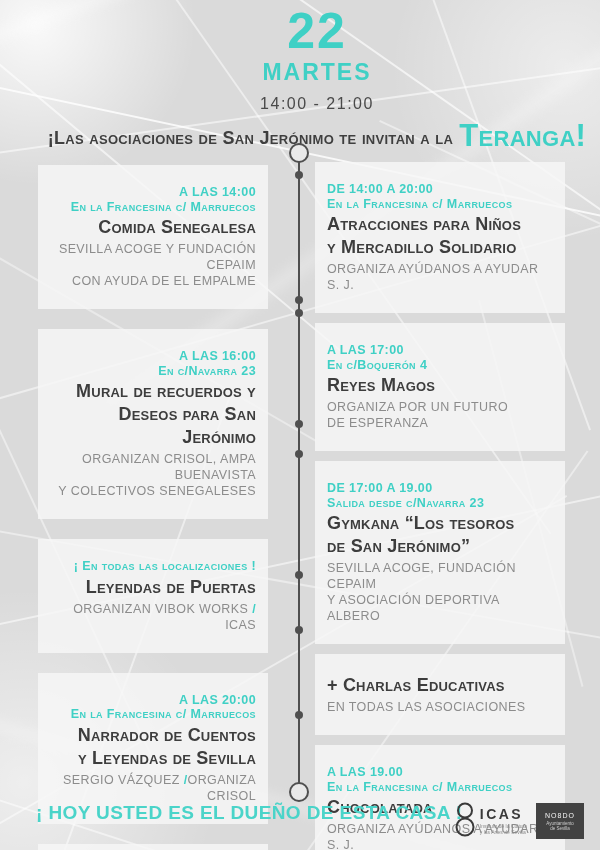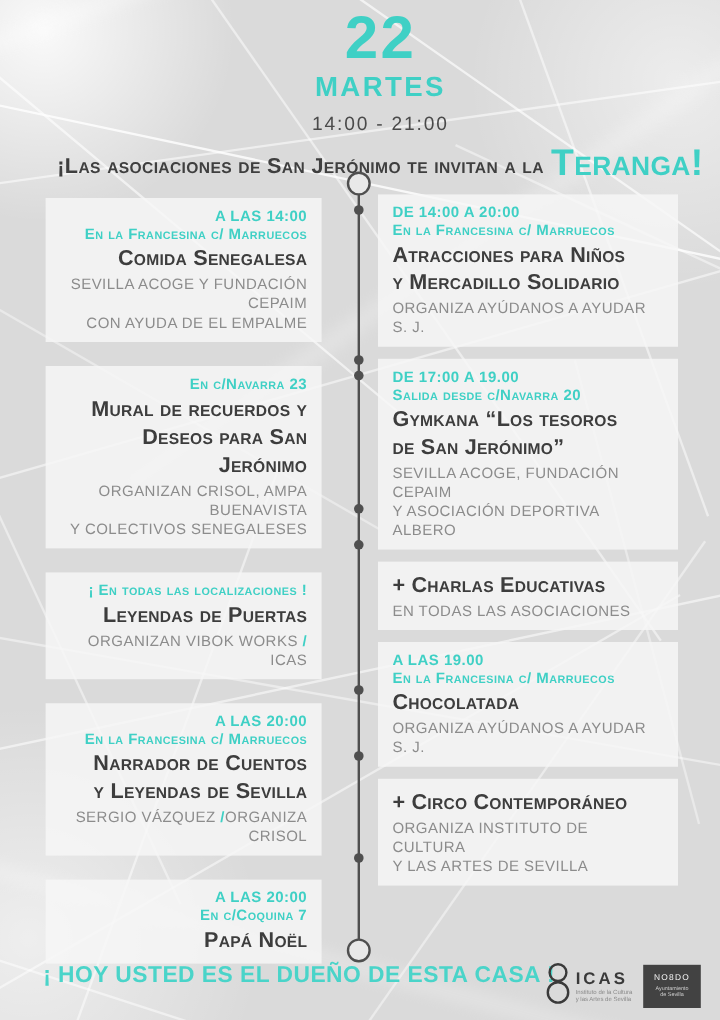--- a/index.html
+++ b/index.html
@@ -30,21 +30,21 @@
   
   .tl-line { position:absolute; left:298px; top:153px; width:2px; height:639px; background:#4f4f4f; z-index:2; }
   .tl-circle { position:absolute; left:289px; width:16px; height:16px; border:2px solid #4f4f4f;
                border-radius:50%; background:#e9e9e9; z-index:3; }
   .dot { position:absolute; left:295px; width:8px; height:8px; border-radius:50%; background:#4f4f4f; z-index:3; }
 
   
   .col { position:absolute; z-index:1; }
   .col-left  { left:38px;  top:165px; width:230px; text-align:right; }
   .col-right { left:315px; top:162px; width:250px; text-align:left; }
-  .card { background:rgba(247,247,247,.82); padding:8px 12px; margin-bottom:10px; }
+  .card { background:rgba(247,247,247,.82); padding:20px 12px; margin-bottom:10px; }
   .col-left .card { margin-bottom:20px; }
   .card:last-child { margin-bottom:0; }
   .meta { color:#3fd0c5; font-weight:700; font-size:12.5px; line-height:14.5px;
           font-variant:small-caps; letter-spacing:.4px; }
   .title { font-size:18px; font-weight:700; color:#3d3d3d; line-height:23px;
            font-variant:small-caps; letter-spacing:.2px; white-space:pre-line; }
   .meta + .title { margin-top:2px; }
   .org { font-size:12.5px; color:#8c8c8c; line-height:16px; margin-top:2px;
          letter-spacing:.4px; white-space:pre-line; }
   .org .accent { color:#3fd0c5; font-weight:700; }
@@ -115,20 +115,21 @@
     <div class="meta">
       <div class="time">A LAS 14:00</div>
       <div class="location">En la Francesina c/ Marruecos</div>
     </div>
     <div class="title">Comida Senegalesa</div>
     <div class="org">SEVILLA ACOGE Y FUNDACIÓN CEPAIM
 CON AYUDA DE EL EMPALME</div>
   </div>
       <div class="card">
     <div class="meta">
+      <div class="time">A LAS 16:00</div>
       <div class="location">En c/Navarra 23</div>
     </div>
     <div class="title">Mural de recuerdos y
 Deseos para San Jerónimo</div>
     <div class="org">ORGANIZAN CRISOL, AMPA BUENAVISTA
 Y COLECTIVOS SENEGALESES</div>
   </div>
       <div class="card">
     <div class="meta">
       <div class="location">¡ En todas las localizaciones !</div>
@@ -159,22 +160,31 @@
     <div class="meta">
       <div class="time">DE 14:00 A 20:00</div>
       <div class="location">En la Francesina c/ Marruecos</div>
     </div>
     <div class="title">Atracciones para Niños
 y Mercadillo Solidario</div>
     <div class="org">ORGANIZA AYÚDANOS A AYUDAR S. J.</div>
   </div>
       <div class="card">
     <div class="meta">
+      <div class="time">A LAS 17:00</div>
+      <div class="location">En c/Boquerón 4</div>
+    </div>
+    <div class="title">Reyes Magos</div>
+    <div class="org">ORGANIZA POR UN FUTURO
+DE ESPERANZA</div>
+  </div>
+      <div class="card">
+    <div class="meta">
       <div class="time">DE 17:00 A 19.00</div>
-      <div class="location">Salida desde c/Navarra 20</div>
+      <div class="location">Salida desde c/Navarra 23</div>
     </div>
     <div class="title">Gymkana “Los tesoros
 de San Jerónimo”</div>
     <div class="org">SEVILLA ACOGE, FUNDACIÓN CEPAIM
 Y ASOCIACIÓN DEPORTIVA ALBERO</div>
   </div>
       <div class="card">
 
     <div class="title">+ Charlas Educativas</div>
     <div class="org">EN TODAS LAS ASOCIACIONES</div>

